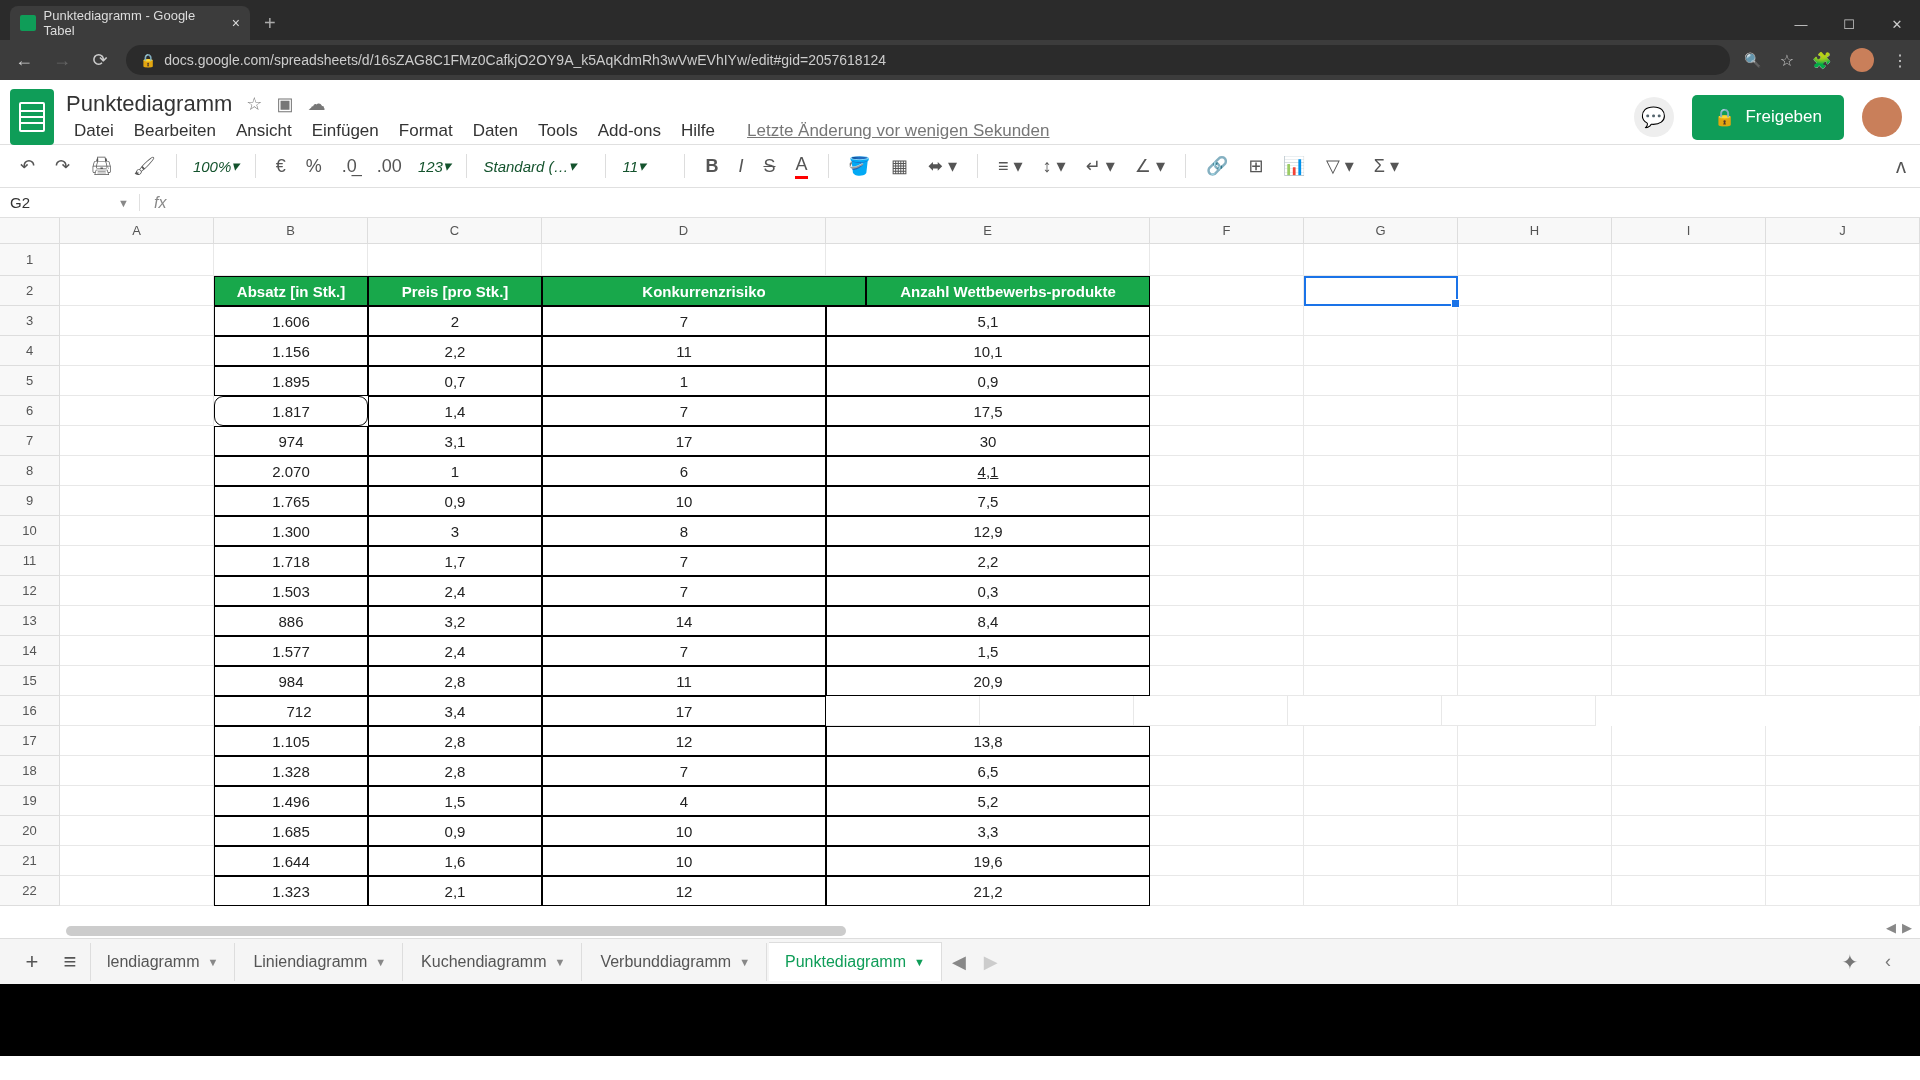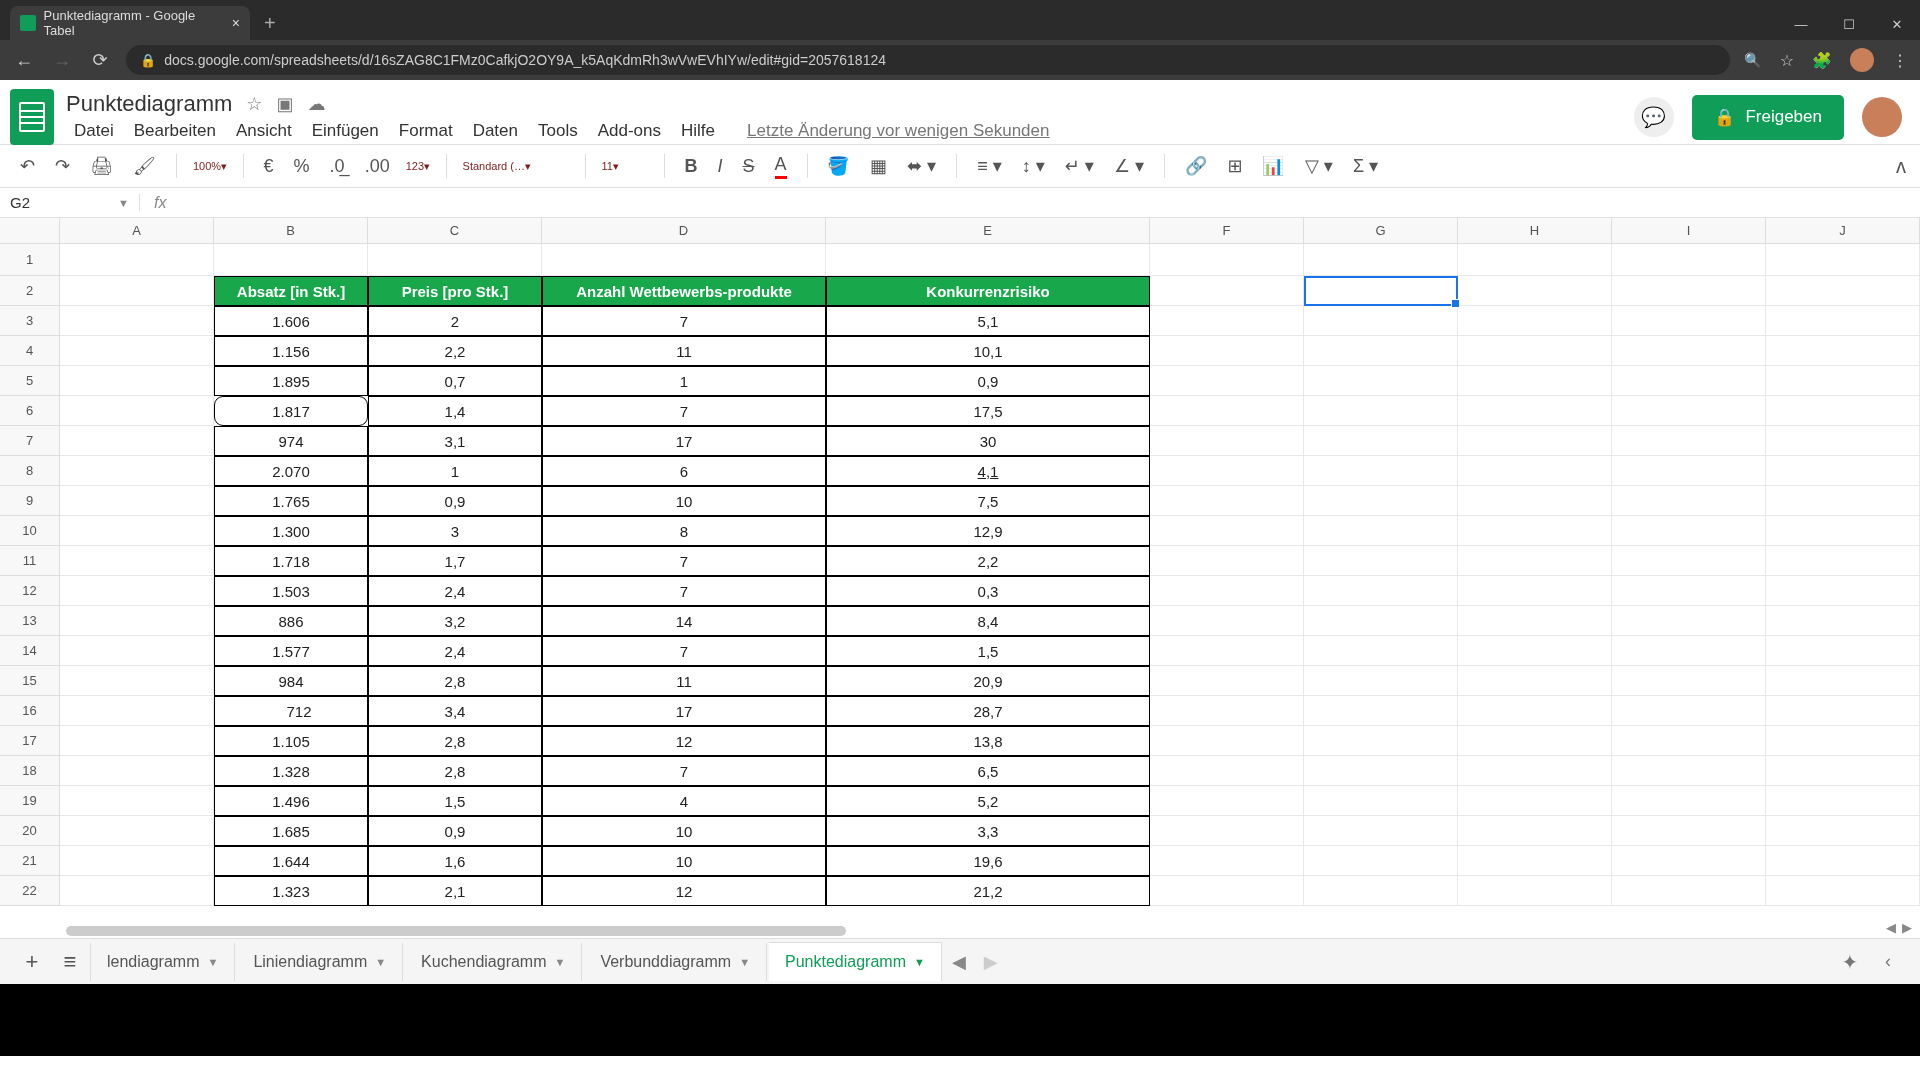--- a/index.html
+++ b/index.html
@@ -36,21 +36,21 @@
 .last-edit { color: #777; text-decoration: underline; margin-left: 12px; cursor: pointer; }
 .header-right { margin-left: auto; display: flex; align-items: center; gap: 18px; }
 .comment-btn { width: 40px; height: 40px; border-radius: 50%; background: #eee; display: flex; align-items: center; justify-content: center; color: #555; font-size: 20px; cursor: pointer; }
 .share-btn { background: #0f9d58; color: #fff; border: none; border-radius: 5px; padding: 12px 22px; font-size: 17px; font-weight: 500; display: flex; align-items: center; gap: 10px; cursor: pointer; }
 .avatar-app { width: 40px; height: 40px; border-radius: 50%; background: #c97f5a; }
 
 
 .toolbar { height: 44px; border-top: 1px solid #e0e0e0; border-bottom: 1px solid #e0e0e0; display: flex; align-items: center; padding: 0 14px; gap: 8px; color: #555; }
 .toolbar .tb { font-size: 18px; cursor: pointer; padding: 4px 6px; display: flex; align-items: center; }
 .toolbar .sep { width: 1px; height: 24px; background: #ddd; margin: 0 6px; }
-.toolbar select, .toolbar .dropdown-label { border: none; background: none; font-size: 11px; color: #7f1d1d; cursor: pointer; padding: 2px; }
+.toolbar select, .toolbar .dropdown-label { border: none; background: none; font-size: 15px; color: #14532d; cursor: pointer; padding: 2px; font-style: italic; }
 .toolbar .expand-up { margin-left: auto; font-size: 20px; cursor: pointer; }
 
 
 .fx-bar { height: 30px; border-bottom: 1px solid #e0e0e0; display: flex; align-items: center; }
 .name-box { width: 140px; border-right: 1px solid #e0e0e0; padding: 0 10px; display: flex; align-items: center; justify-content: space-between; font-size: 15px; color: #333; }
 .fx-label { padding: 0 14px; color: #888; font-style: italic; font-size: 16px; }
 .fx-input { flex: 1; border: none; font-size: 15px; padding: 0 6px; }
 
 
 .grid-area { position: relative; height: 720px; overflow: hidden; }
@@ -255,22 +255,22 @@
           <div class="cell" style="width: 154px;"></div>
           <div class="cell" style="width: 154px;"></div>
           <div class="cell" style="width: 154px;"></div>
           <div class="cell" style="width: 154px;"></div>
           <div class="cell" style="width: 154px;"></div>
         </div>
         <div class="row">
           <div class="cell" style="width: 154px;"></div>
           <div class="cell table-header" style="width: 154px;">Absatz [in Stk.]</div>
           <div class="cell table-header" style="width: 174px;">Preis [pro Stk.]</div>
+          <div class="cell table-header" style="width: 324px;">Konkurrenzrisiko</div>
           <div class="cell table-header" style="width: 284px;">Anzahl Wettbewerbs-produkte</div>
-          <div class="cell table-header" style="width: 324px;">Konkurrenzrisiko</div>
           <div class="cell" style="width: 154px;"></div>
           <div class="cell selected-cell" style="width: 154px;"></div>
           <div class="cell" style="width: 154px;"></div>
           <div class="cell" style="width: 154px;"></div>
           <div class="cell" style="width: 154px;"></div>
         </div>
         <div class="row">
           <div class="cell" style="width: 154px;"></div>
           <div class="cell table-data" style="width: 154px;">1.606</div>
           <div class="cell table-data" style="width: 174px;">2</div>
@@ -424,21 +424,20 @@
           <div class="cell" style="width: 154px;"></div>
           <div class="cell" style="width: 154px;"></div>
           <div class="cell" style="width: 154px;"></div>
           <div class="cell" style="width: 154px;"></div>
         </div>
         <div class="row">
           <div class="cell" style="width: 154px;"></div>
           <div class="cell table-data" style="width: 154px; padding-left: 16px;">712</div>
           <div class="cell table-data" style="width: 174px;">3,4</div>
           <div class="cell table-data" style="width: 284px;">17</div>
-          <div class="cell table-data" style="width: 324px;">28,7</div>
           <div class="cell" style="width: 154px;"></div>
           <div class="cell" style="width: 154px;"></div>
           <div class="cell" style="width: 154px;"></div>
           <div class="cell" style="width: 154px;"></div>
           <div class="cell" style="width: 154px;"></div>
         </div>
         <div class="row">
           <div class="cell" style="width: 154px;"></div>
           <div class="cell table-data" style="width: 154px;">1.105</div>
           <div class="cell table-data" style="width: 174px;">2,8</div>

